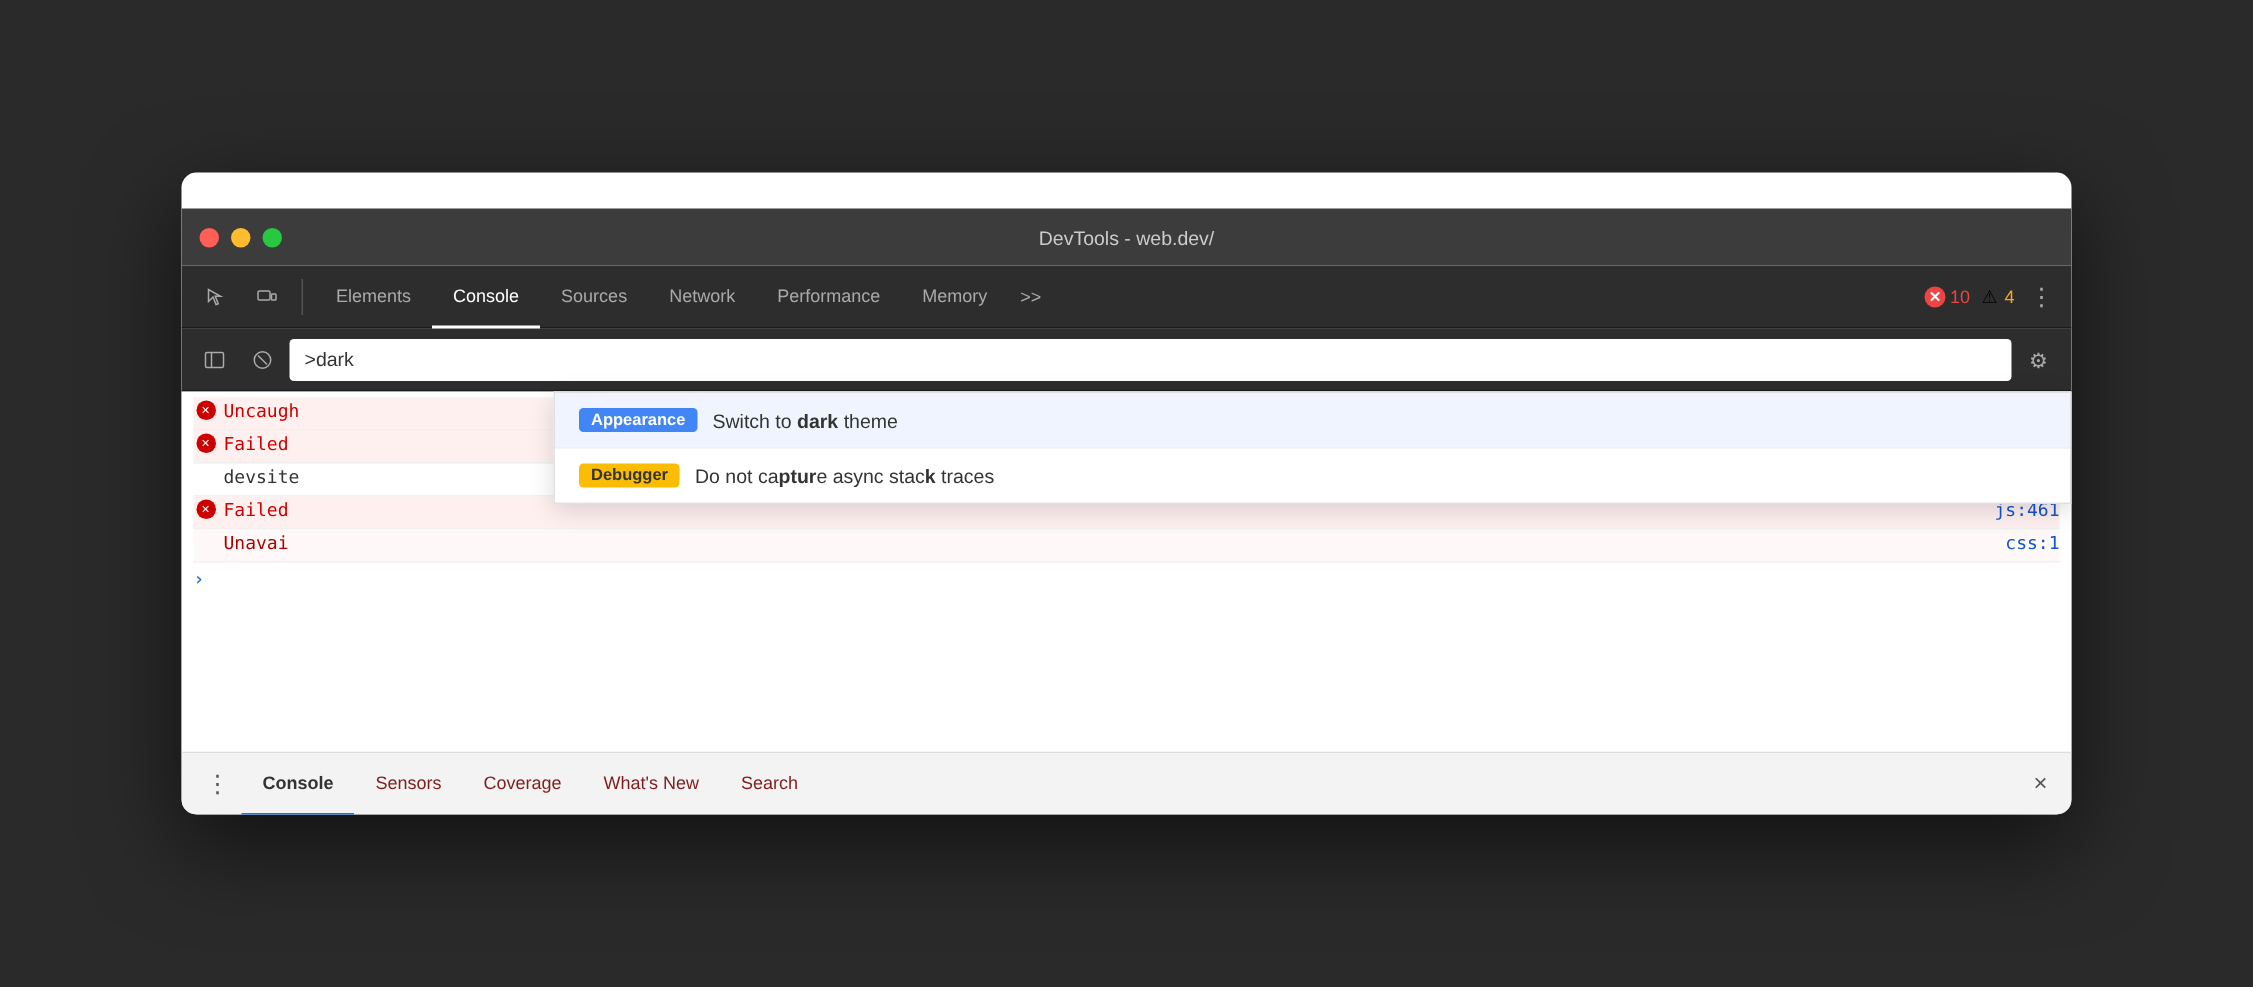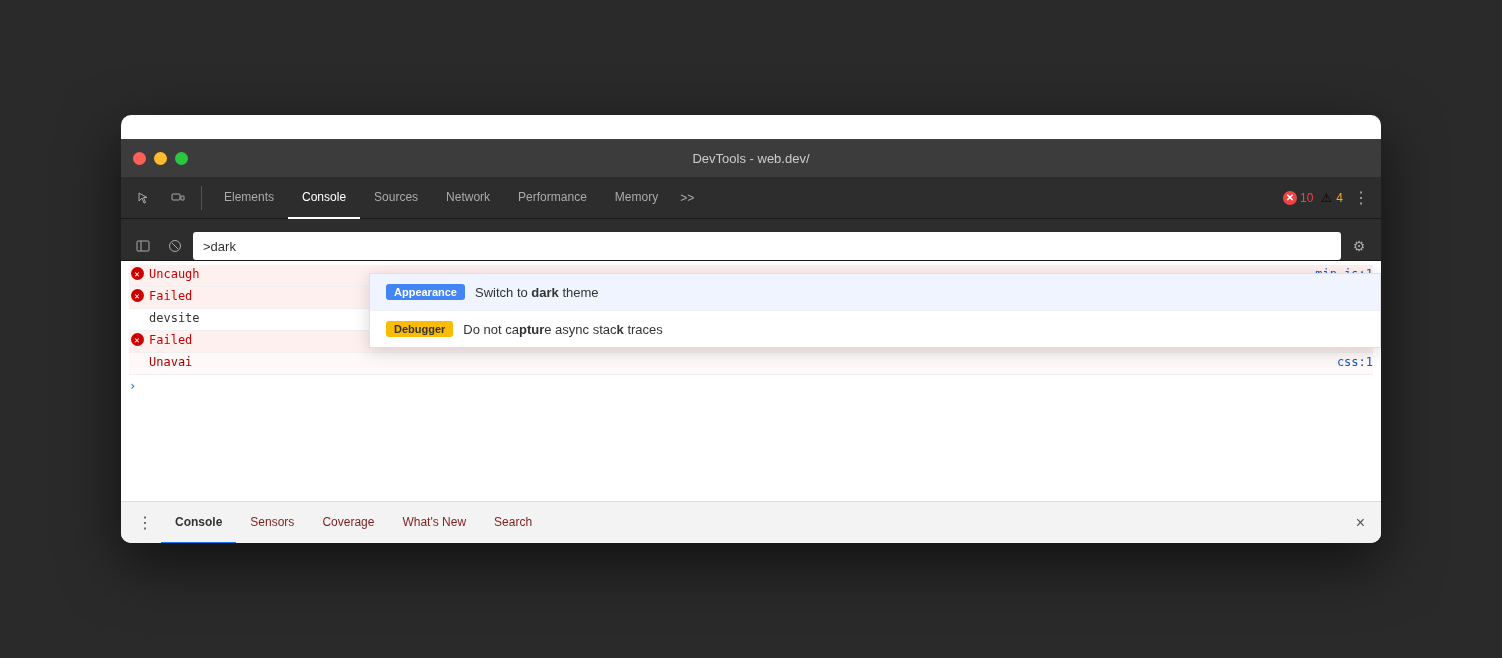--- a/index.html
+++ b/index.html
@@ -137,21 +137,21 @@
       font-size: 16px;
       cursor: pointer;
       padding: 0 4px;
     }
 
     
     .command-area {
       background: #2d2d2d;
       height: 42px;
       display: flex;
-      align-items: flex-end;
+      align-items: center;
       padding: 0 8px;
       gap: 4px;
       border-bottom: 1px solid #1a1a1a;
     }
     .cmd-icon {
       width: 28px; height: 28px;
       display: flex; align-items: center; justify-content: center;
       color: #aaaaaa; cursor: pointer; font-size: 13px;
     }
     .cmd-input-wrapper {
@@ -222,21 +222,21 @@
       background: #cc0000;
       border-radius: 50%;
       display: flex; align-items: center; justify-content: center;
       color: white; font-size: 9px; font-weight: bold;
     }
     .console-prompt { color: #0066cc; font-size: 12px; margin-top: 4px; }
 
     
     .autocomplete-dropdown {
       position: absolute;
-      top: 12px;
+      top: 0;
       left: 248px;
       right: 0;
       background: #ffffff;
       box-shadow: 0 4px 16px rgba(0,0,0,0.15);
       z-index: 100;
       border: 1px solid #e0e0e0;
     }
     .autocomplete-item {
       display: flex;
       align-items: center;

